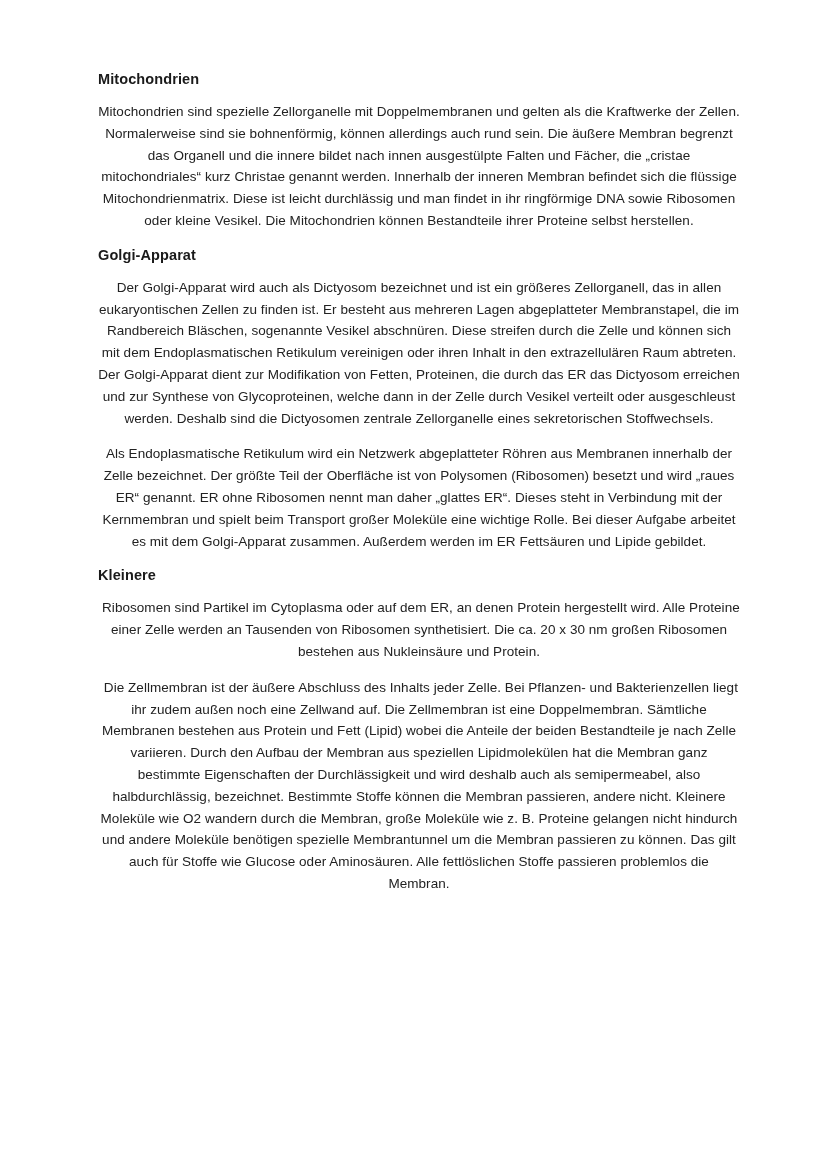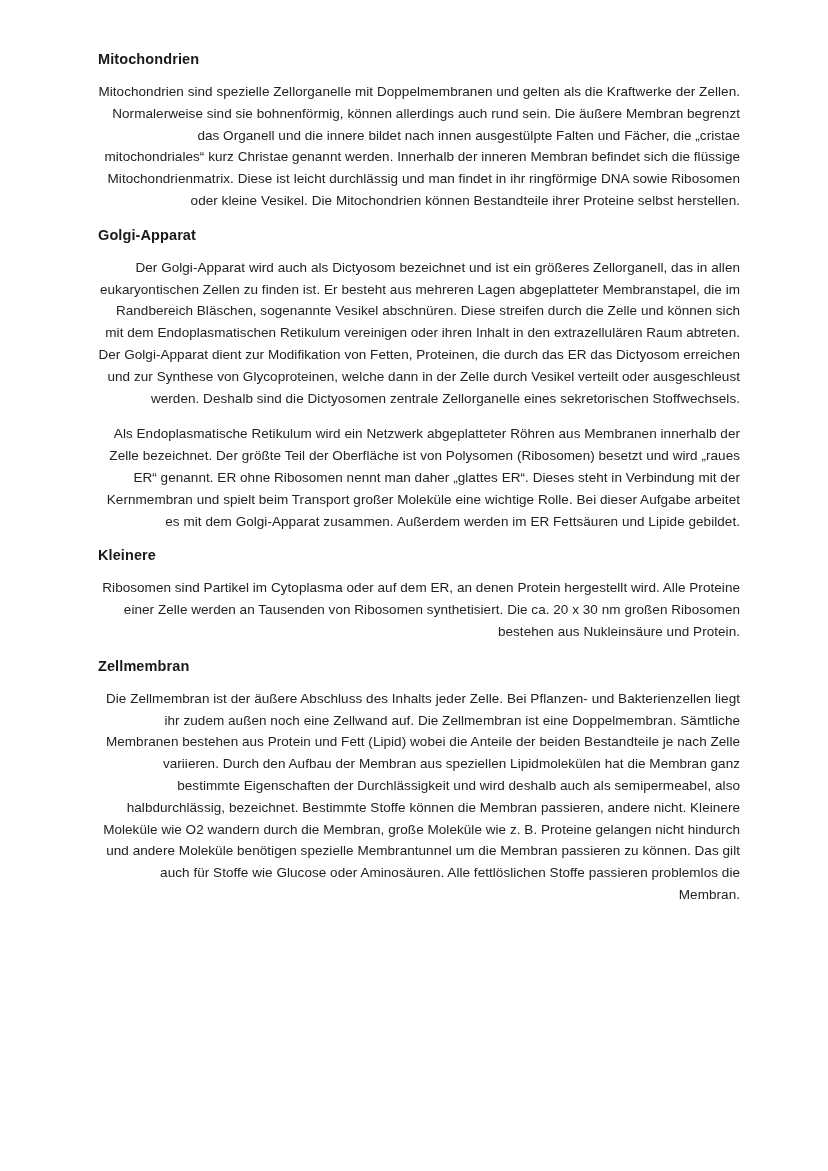--- a/index.html
+++ b/index.html
@@ -15,40 +15,41 @@
   .doc-page {
     position: relative;
     width: 828px;
     height: 1171px;
     background: #ffffff;
     color: #1f1f1f;
   }
   .doc-content {
     padding: 50px 88px 0 98px;
     width: 100%;
+    margin-top: 20px;
   }
   .doc-section { display: block; }
   .doc-heading {
     font-size: 14.5px;
     font-weight: 700;
     color: #1a1a1a;
     line-height: 19px;
     margin: 0 0 12px 0;
     white-space: pre-wrap;
     letter-spacing: 0.1px;
   }
   .doc-paragraph {
     font-size: 13.5px;
     font-weight: 400;
     color: #222222;
     line-height: 21.8px;
     margin: 0 0 14px 0;
     white-space: pre-wrap;
     letter-spacing: 0.05px;
-    text-align: right;
+    text-align: center;
     max-width: 648px;
   }
 </style>
 </head>
 <body>
 
 <div class="doc-page">
   <div class="doc-content">
 
     <section class="doc-section">
@@ -64,18 +65,17 @@
     <section class="doc-section">
       <p class="doc-paragraph">Als Endoplasmatische Retikulum wird ein Netzwerk abgeplatteter Röhren aus Membranen innerhalb der Zelle bezeichnet. Der größte Teil der Oberfläche ist von Polysomen (Ribosomen) besetzt und wird „raues ER“ genannt. ER ohne Ribosomen nennt man daher „glattes ER“. Dieses steht in Verbindung mit der Kernmembran und spielt beim Transport großer Moleküle eine wichtige Rolle. Bei dieser Aufgabe arbeitet es mit dem Golgi-Apparat zusammen. Außerdem werden im ER Fettsäuren und Lipide gebildet.</p>
     </section>
 
     <section class="doc-section">
       <h2 class="doc-heading">Kleinere</h2>
       <p class="doc-paragraph"> Ribosomen sind Partikel im Cytoplasma oder auf dem ER, an denen Protein hergestellt wird. Alle Proteine einer Zelle werden an Tausenden von Ribosomen synthetisiert. Die ca. 20 x 30 nm großen Ribosomen bestehen aus Nukleinsäure und Protein.</p>
     </section>
 
     <section class="doc-section">
-      <h2 class="doc-heading">Zellmembran</h2>
       <p class="doc-paragraph"> Die Zellmembran ist der äußere Abschluss des Inhalts jeder Zelle. Bei Pflanzen- und Bakterienzellen liegt ihr zudem außen noch eine Zellwand auf. Die Zellmembran ist eine Doppelmembran. Sämtliche Membranen bestehen aus Protein und Fett (Lipid) wobei die Anteile der beiden Bestandteile je nach Zelle variieren. Durch den Aufbau der Membran aus speziellen Lipidmolekülen hat die Membran ganz bestimmte Eigenschaften der Durchlässigkeit und wird deshalb auch als semipermeabel, also halbdurchlässig, bezeichnet. Bestimmte Stoffe können die Membran passieren, andere nicht. Kleinere Moleküle wie O2 wandern durch die Membran, große Moleküle wie z. B. Proteine gelangen nicht hindurch und andere Moleküle benötigen spezielle Membrantunnel um die Membran passieren zu können. Das gilt auch für Stoffe wie Glucose oder Aminosäuren. Alle fettlöslichen Stoffe passieren problemlos die Membran.</p>
     </section>
 
   </div>
 </div>
 
 </body></html>

